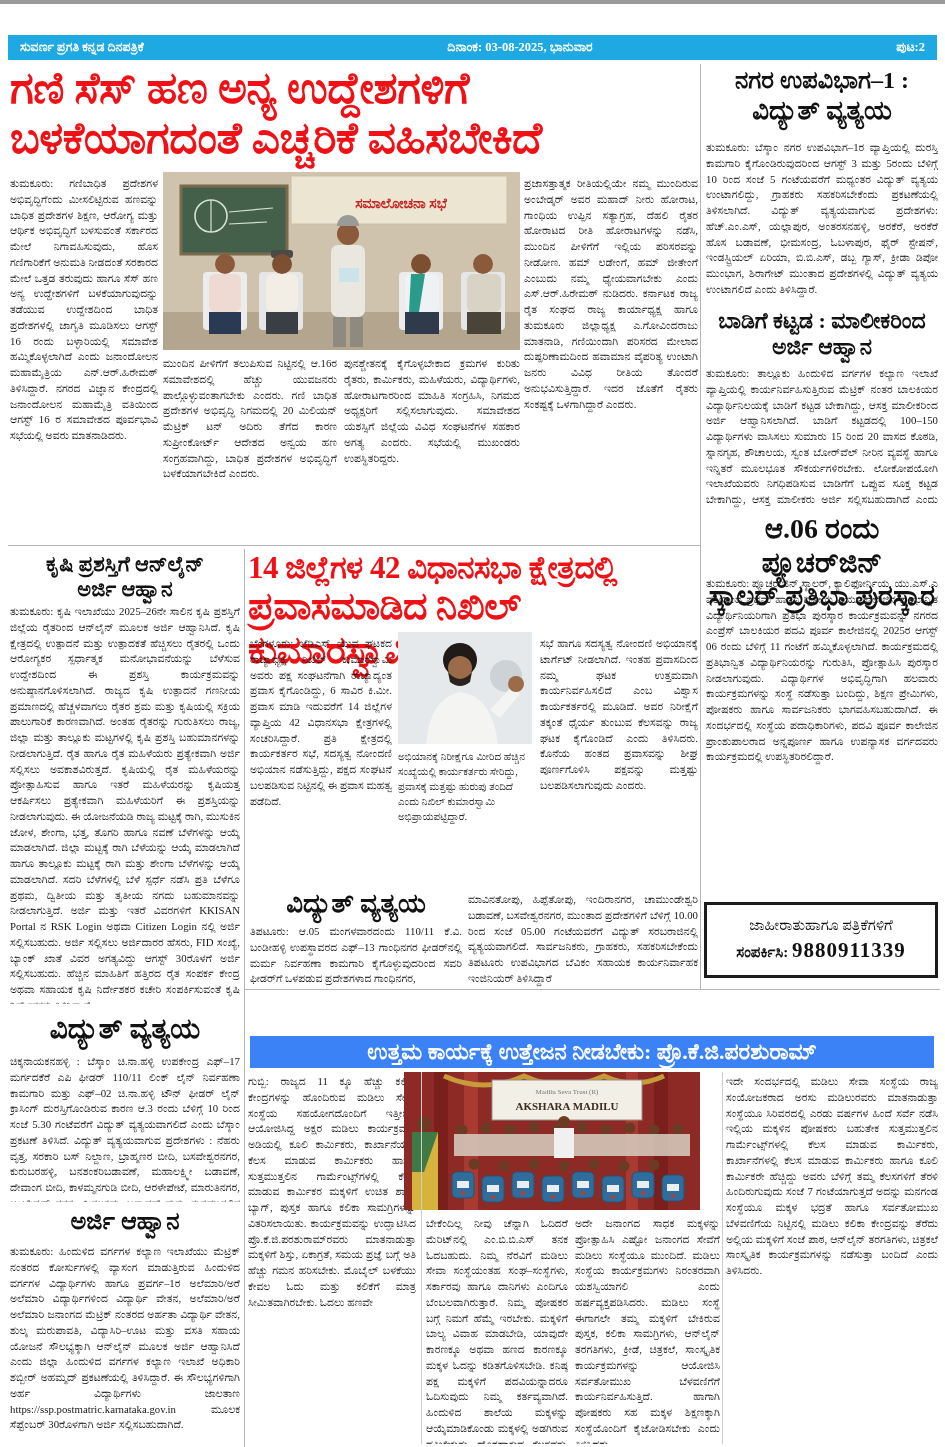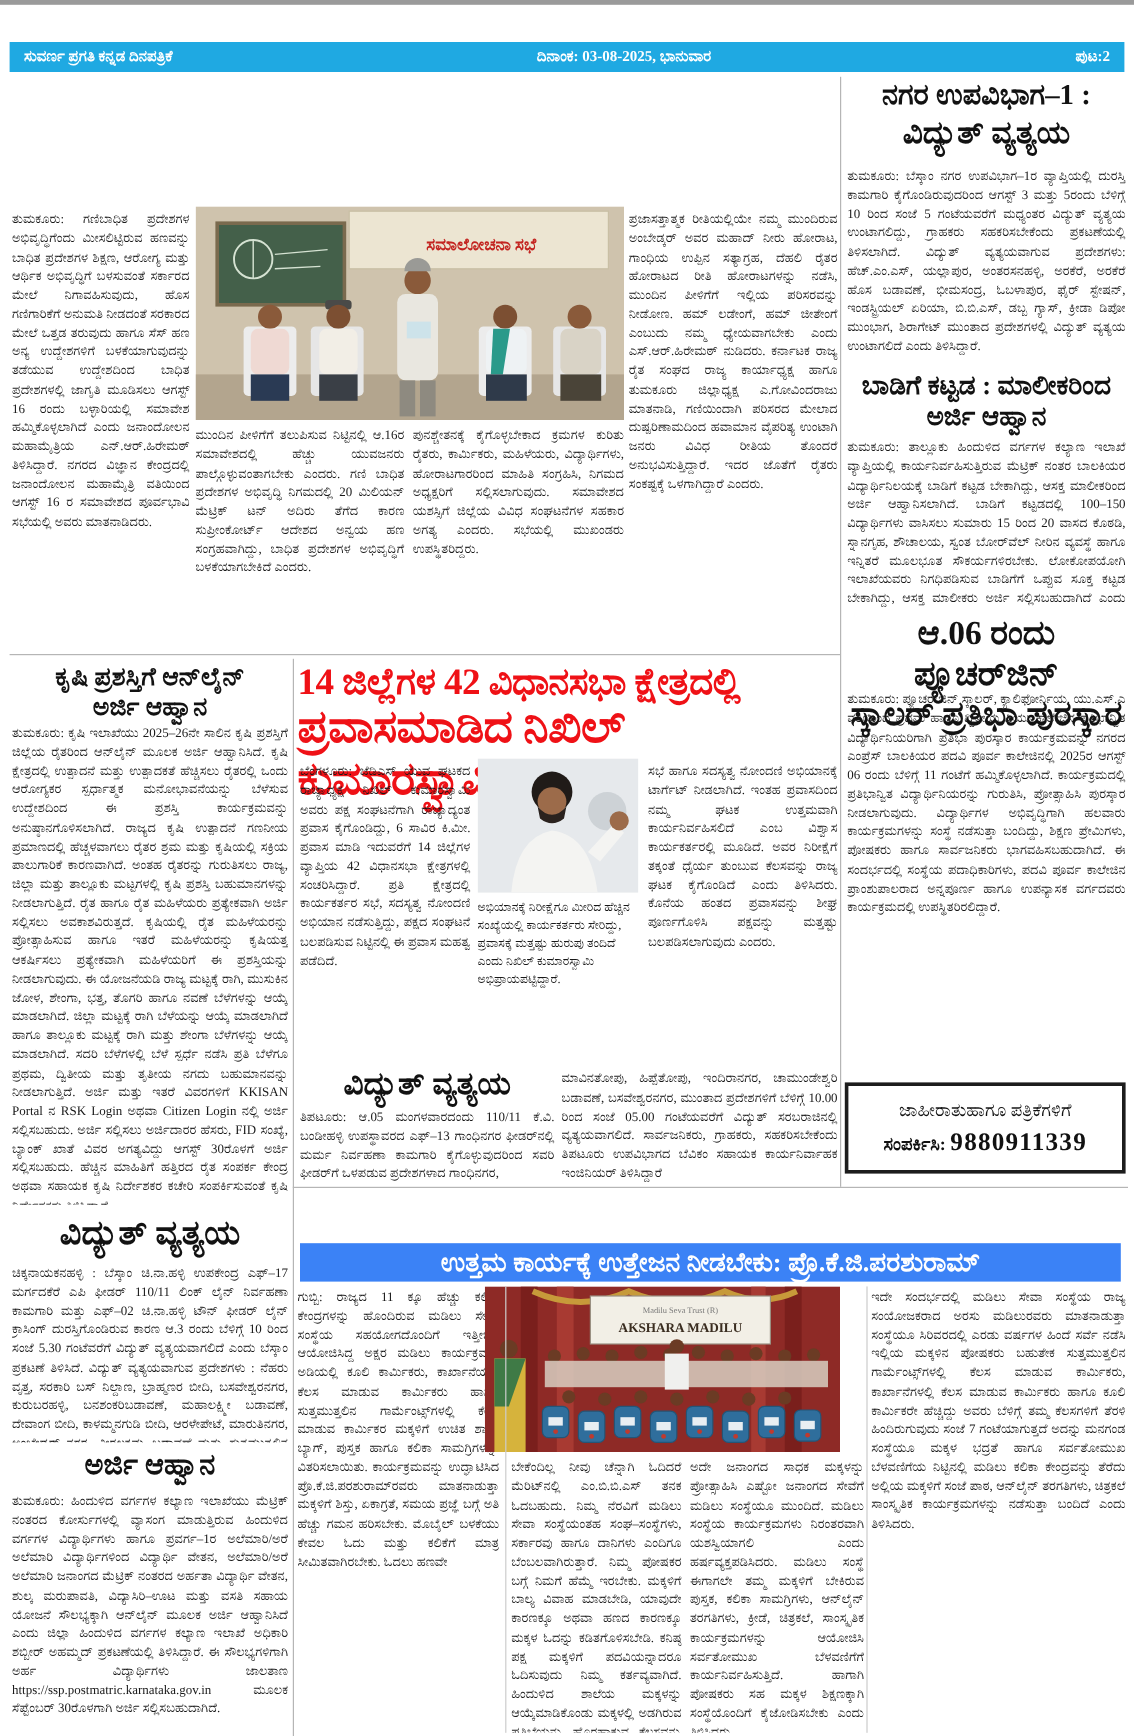--- a/index.html
+++ b/index.html
@@ -29,20 +29,24 @@
 <body>
 
 <div id="page">
 
   <div class="abs masthead" style="left:8px;top:31px;width:929px;height:25px;">
     <span>ಸುವರ್ಣ ಪ್ರಗತಿ ಕನ್ನಡ ದಿನಪತ್ರಿಕೆ</span>
     <span>ದಿನಾಂಕ: 03-08-2025, ಭಾನುವಾರ</span>
     <span>ಪುಟ:2</span>
   </div>
 
+  <div class="abs" style="left:10px;top:60px;width:688px;">
+    <div class="red-head" style="font-size:44px;">ಗಣಿ ಸೆಸ್ ಹಣ ಅನ್ಯ ಉದ್ದೇಶಗಳಿಗೆ</div>
+    <div class="red-head" style="font-size:44px;">ಬಳಕೆಯಾಗದಂತೆ ಎಚ್ಚರಿಕೆ ವಹಿಸಬೇಕಿದೆ</div>
+  </div>
 
   <div class="abs body-txt" style="left:10px;top:172px;width:148px;height:368px;">ತುಮಕೂರು: ಗಣಿಬಾಧಿತ ಪ್ರದೇಶಗಳ ಅಭಿವೃದ್ಧಿಗೆಂದು ಮೀಸಲಿಟ್ಟಿರುವ ಹಣವನ್ನು ಬಾಧಿತ ಪ್ರದೇಶಗಳ ಶಿಕ್ಷಣ, ಆರೋಗ್ಯ ಮತ್ತು ಆರ್ಥಿಕ ಅಭಿವೃದ್ಧಿಗೆ ಬಳಸುವಂತೆ ಸರ್ಕಾರದ ಮೇಲೆ ನಿಗಾವಹಿಸುವುದು, ಹೊಸ ಗಣಿಗಾರಿಕೆಗೆ ಅನುಮತಿ ನೀಡದಂತೆ ಸರಕಾರದ ಮೇಲೆ ಒತ್ತಡ ತರುವುದು ಹಾಗೂ ಸೆಸ್ ಹಣ ಅನ್ಯ ಉದ್ದೇಶಗಳಿಗೆ ಬಳಕೆಯಾಗುವುದನ್ನು ತಡೆಯುವ ಉದ್ದೇಶದಿಂದ ಬಾಧಿತ ಪ್ರದೇಶಗಳಲ್ಲಿ ಜಾಗೃತಿ ಮೂಡಿಸಲು ಆಗಸ್ಟ್ 16 ರಂದು ಬಳ್ಳಾರಿಯಲ್ಲಿ ಸಮಾವೇಶ ಹಮ್ಮಿಕೊಳ್ಳಲಾಗಿದೆ ಎಂದು ಜನಾಂದೋಲನ ಮಹಾಮೈತ್ರಿಯ ಎನ್.ಆರ್.ಹಿರೇಮಠ್ ತಿಳಿಸಿದ್ದಾರೆ. ನಗರದ ವಿಜ್ಞಾನ ಕೇಂದ್ರದಲ್ಲಿ ಜನಾಂದೋಲನ ಮಹಾಮೈತ್ರಿ ವತಿಯಿಂದ ಆಗಸ್ಟ್ 16 ರ ಸಮಾವೇಶದ ಪೂರ್ವಭಾವಿ ಸಭೆಯಲ್ಲಿ ಅವರು ಮಾತನಾಡಿದರು.</div>
 
   <div class="abs" style="left:163px;top:168px;width:357px;height:178px;">
     <svg width="357" height="178" viewBox="0 0 357 178">
       <rect x="0" y="0" width="357" height="178" fill="#cfc3ad"></rect>
       <rect x="0" y="140" width="357" height="38" fill="#b3a58e"></rect>
       <rect x="18" y="14" width="106" height="68" fill="#44604a" stroke="#7a6a4e" stroke-width="3"></rect>
       <circle cx="48" cy="44" r="16" fill="none" stroke="#d5e2d2" stroke-width="1.6"></circle>
       <line x1="48" y1="28" x2="48" y2="60" stroke="#d5e2d2" stroke-width="1.2"></line>

